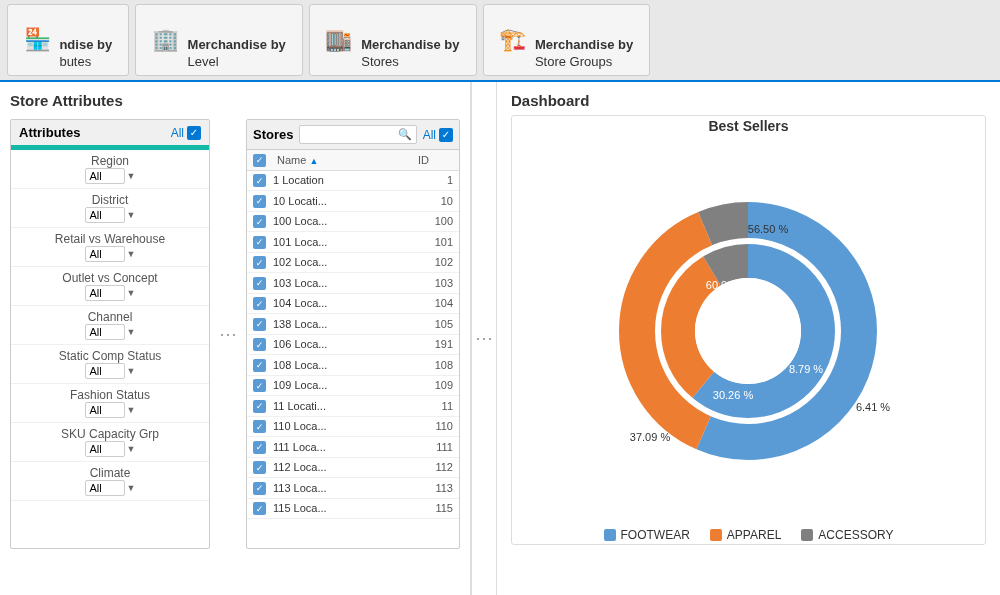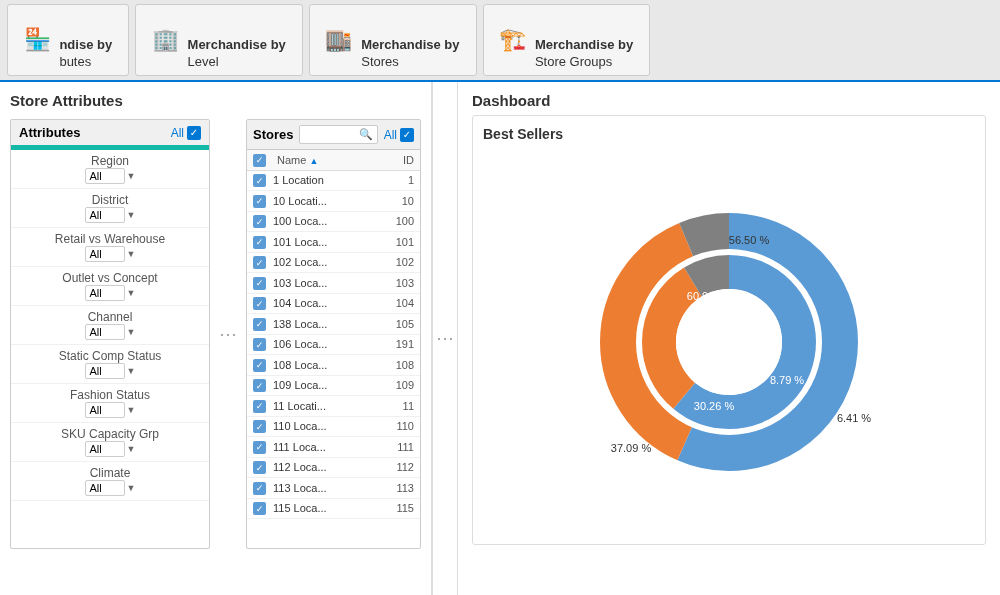--- a/index.html
+++ b/index.html
@@ -43,21 +43,21 @@
     }
 
     
     .main-content {
       display: flex;
       height: calc(595px - 82px);
     }
 
     
     .left-panel {
-      width: 432px;
+      width: 471px;
       border-right: 1px solid #ddd;
       padding: 10px;
       overflow: hidden;
     }
     .panel-title {
       font-size: 15px;
       font-weight: bold;
       color: #333;
       margin-bottom: 10px;
     }
@@ -161,21 +161,21 @@
       align-items: center;
       padding: 3px 6px;
       background: #f8f8f8;
       border-bottom: 1px solid #ddd;
       font-size: 11px;
       color: #555;
       gap: 4px;
     }
     .stores-col-check { width: 20px; }
     .stores-col-name { flex: 1; }
-    .stores-col-id { width: 35px; text-align: right; }
+    .stores-col-id { width: 35px; text-align: left; }
     .sort-asc { font-size: 9px; color: #0078d4; }
     .stores-list { flex: 1; overflow-y: auto; }
     .store-row {
       display: flex;
       align-items: center;
       padding: 3px 6px;
       border-bottom: 1px solid #f0f0f0;
       font-size: 11px;
     }
     .store-row-check { width: 20px; }
@@ -202,24 +202,25 @@
       font-size: 15px;
       font-weight: bold;
       color: #333;
       margin-bottom: 6px;
     }
 
     
     .chart-area {
       border: 1px solid #ddd;
       border-radius: 3px;
-      padding: 10px;
+      padding: 2px;
       height: 430px;
       display: flex;
       flex-direction: column;
+      align-items: center;
     }
     .chart-title {
       font-size: 14px;
       font-weight: bold;
       color: #333;
       margin-bottom: 8px;
     }
 
     
     .donut-container {
@@ -518,16 +519,30 @@
           <text x="190" y="52" font-size="11" fill="#333" text-anchor="middle">56.50 %</text>
           <text x="72" y="260" font-size="11" fill="#333" text-anchor="middle">37.09 %</text>
           <text x="295" y="230" font-size="11" fill="#333" text-anchor="middle">6.41 %</text>
 
           <text x="148" y="108" font-size="11" fill="#fff" text-anchor="middle">60.96 %</text>
           <text x="155" y="218" font-size="11" fill="#fff" text-anchor="middle">30.26 %</text>
           <text x="228" y="192" font-size="11" fill="#fff" text-anchor="middle">8.79 %</text>
         </svg>
       </div>
 
+      <div class="chart-legend">
+        <div class="legend-item">
+          <div class="legend-dot" style="background:#5b9bd5;"></div>
+          <span>FOOTWEAR</span>
+        </div>
+        <div class="legend-item">
+          <div class="legend-dot" style="background:#ed7d31;"></div>
+          <span>APPAREL</span>
+        </div>
+        <div class="legend-item">
+          <div class="legend-dot" style="background:#808080;"></div>
+          <span>ACCESSORY</span>
+        </div>
+      </div>
     </div>
   </div>
 
 </div>
 
 </body></html>

